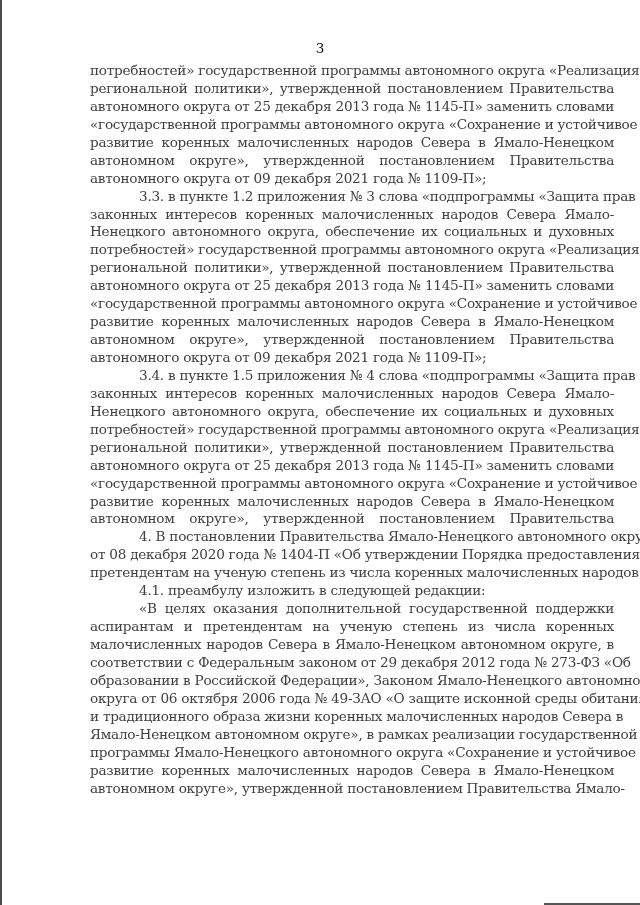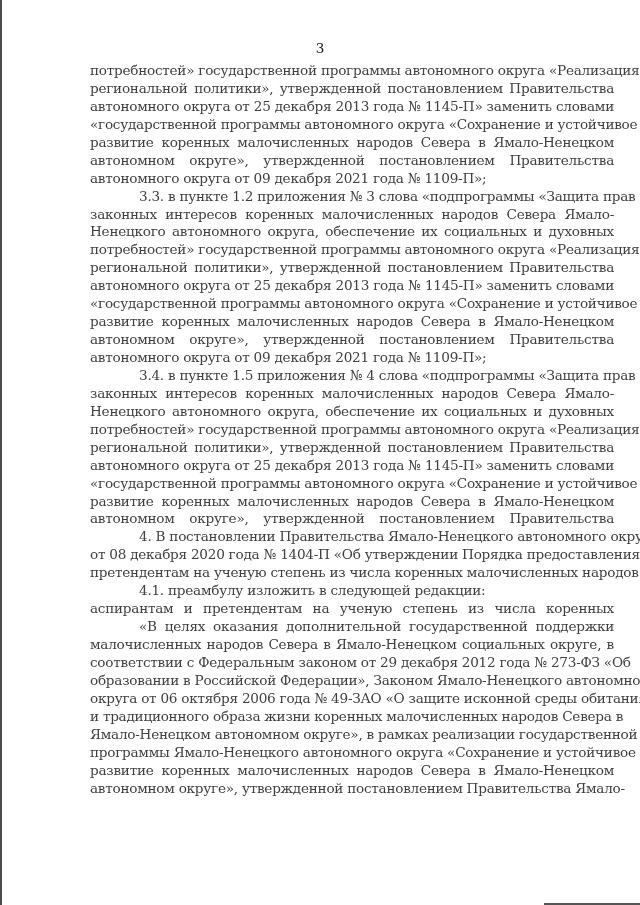--- a/index.html
+++ b/index.html
@@ -68,23 +68,23 @@
     <div class="line indent">4. В постановлении Правительства Ямало-Ненецкого автономного округа</div>
     <div class="line">от 08 декабря 2020 года № 1404-П «Об утверждении Порядка предоставления</div>
     <div class="line">претендентам на ученую степень из числа коренных малочисленных народов</div>
   </div>
 
   <div>
     <div class="line indent last">4.1. преамбулу изложить в следующей редакции:</div>
   </div>
 
   <div>
+    <div class="line indent">«В целях оказания дополнительной государственной поддержки</div>
     <div class="line">аспирантам и претендентам на ученую степень из числа коренных</div>
-    <div class="line indent">«В целях оказания дополнительной государственной поддержки</div>
-    <div class="line">малочисленных народов Севера в Ямало-Ненецком социальных округе, в</div>
+    <div class="line">малочисленных народов Севера в Ямало-Ненецком автономном округе, в</div>
     <div class="line">соответствии с Федеральным законом от 29 декабря 2012 года № 273-ФЗ «Об</div>
     <div class="line">образовании в Российской Федерации», Законом Ямало-Ненецкого автономного</div>
     <div class="line">округа от 06 октября 2006 года № 49-ЗАО «О защите исконной среды обитания</div>
     <div class="line">и традиционного образа жизни коренных малочисленных народов Севера в</div>
     <div class="line">Ямало-Ненецком автономном округе», в рамках реализации государственной</div>
     <div class="line">программы Ямало-Ненецкого автономного округа «Сохранение и устойчивое</div>
     <div class="line">развитие коренных малочисленных народов Севера в Ямало-Ненецком</div>
     <div class="line">автономном округе», утвержденной постановлением Правительства Ямало-</div>
   </div>
 </div>

